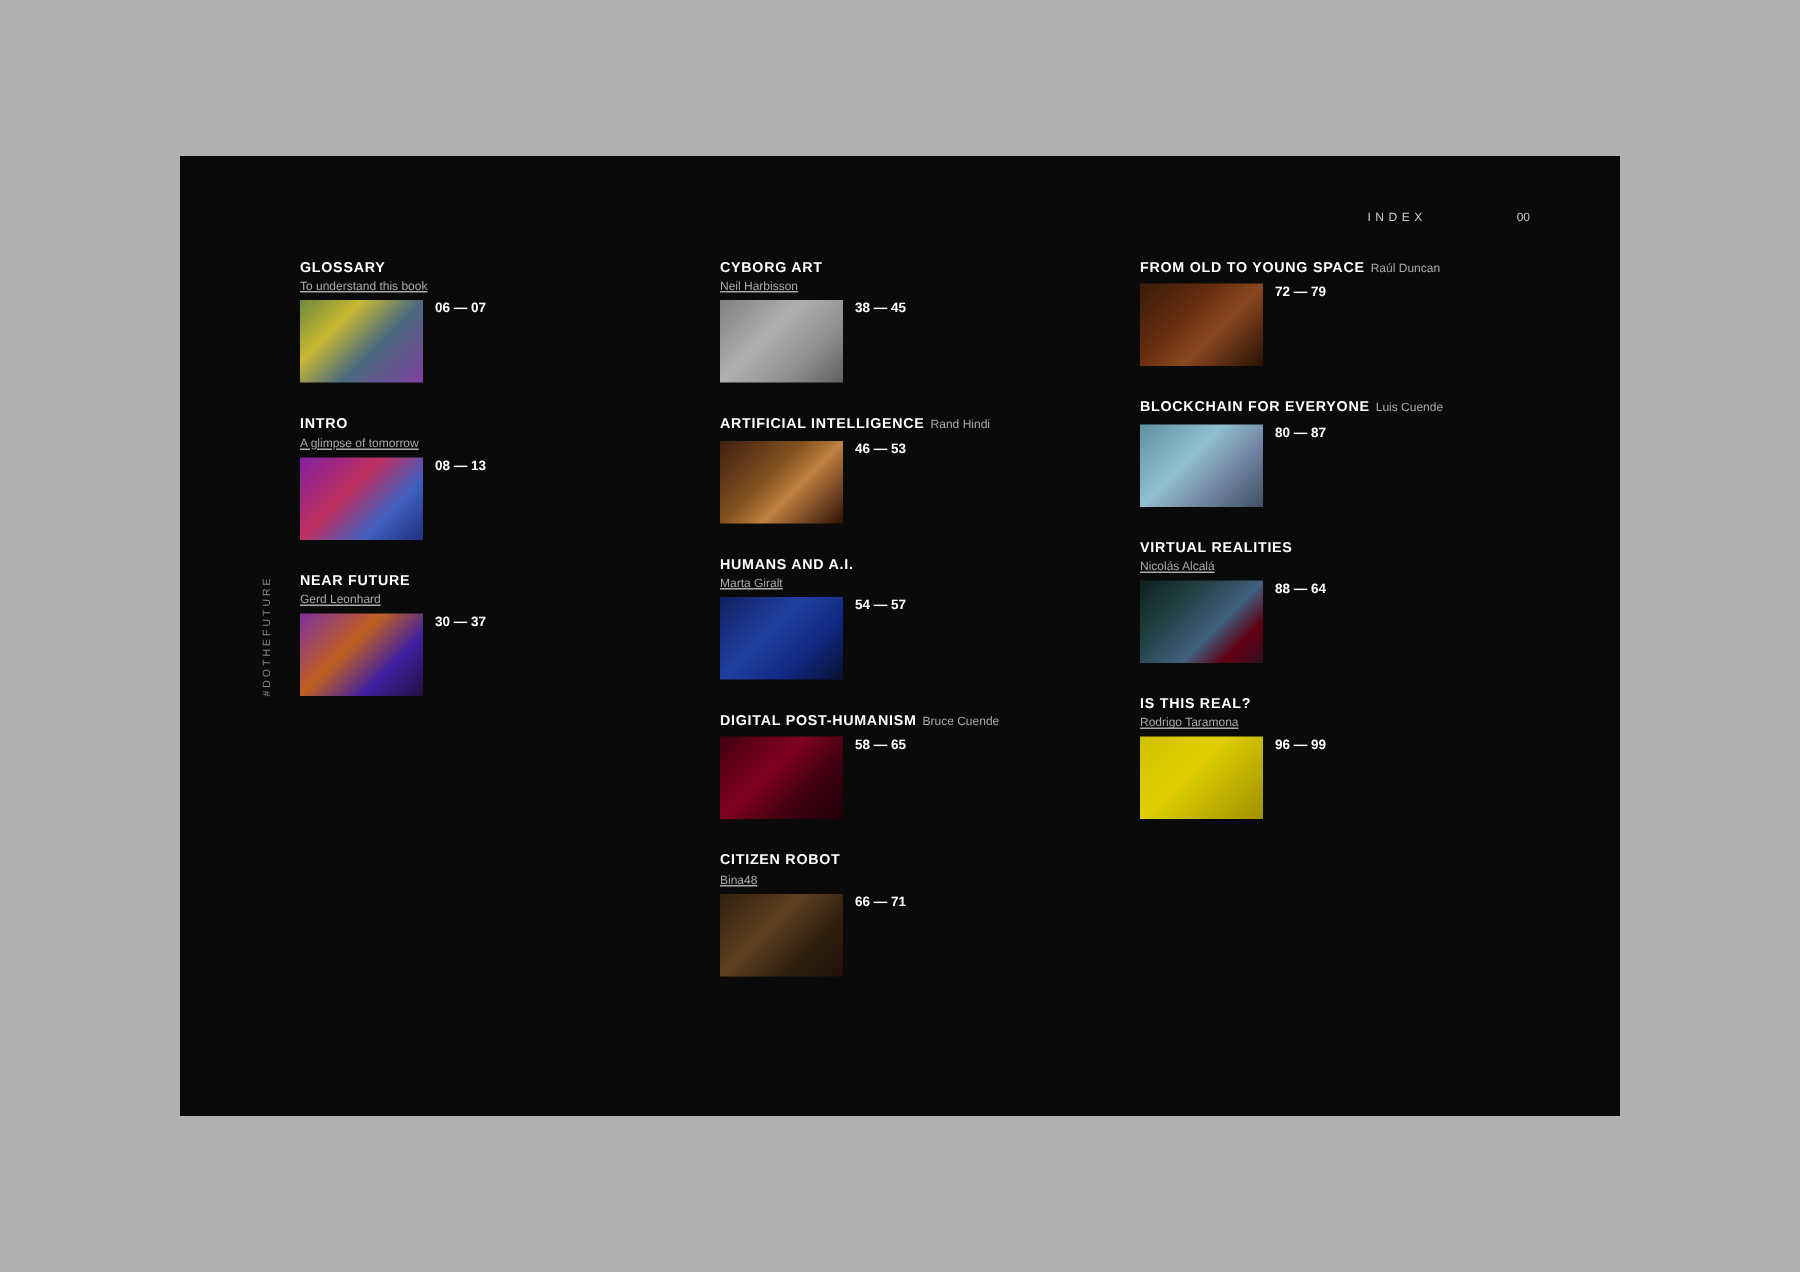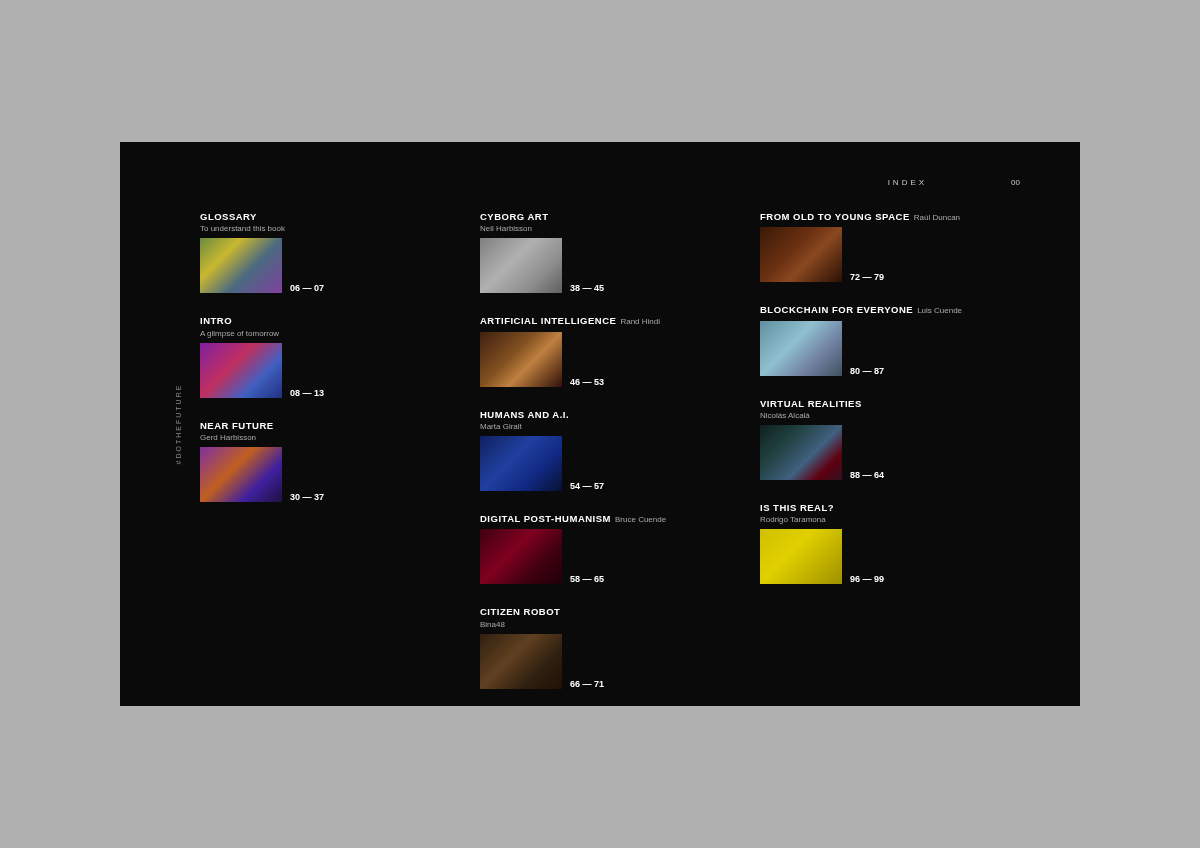--- a/index.html
+++ b/index.html
@@ -7,21 +7,21 @@
       width: 1200px;
       height: 848px;
       background: #b0b0b0;
       display: flex;
       align-items: center;
       justify-content: center;
       font-family: 'Arial', sans-serif;
     }
     .book-page {
       width: 960px;
-      height: 564px;
+      height: 640px;
       background: #0a0a0a;
       position: relative;
       padding: 36px 60px 36px 80px;
     }
     .vertical-text {
       position: absolute;
       left: 18px;
       top: 50%;
       transform: translateY(-50%) rotate(-90deg);
       color: #888;
@@ -38,21 +38,21 @@
     }
     .header-index {
       color: #ccc;
       font-size: 8px;
       letter-spacing: 3px;
       text-transform: uppercase;
     }
     .header-num {
       color: #ccc;
       font-size: 8px;
-      margin-left: 84px;
+      margin-left: 60px;
     }
     .content-grid {
       display: grid;
       grid-template-columns: 1fr 1fr 1fr;
       gap: 16px;
       column-gap: 20px;
     }
     .entry {
       margin-bottom: 22px;
     }
@@ -62,32 +62,33 @@
       font-weight: 700;
       text-transform: uppercase;
       letter-spacing: 0.5px;
       line-height: 1.3;
     }
     .entry-author {
       color: #aaa;
       font-size: 8px;
       margin-top: 1px;
       margin-bottom: 5px;
+      text-decoration: underline;
     }
     .entry-inline-author {
       color: #aaa;
       font-size: 8px;
       font-weight: 400;
       text-transform: none;
       letter-spacing: 0;
       margin-left: 4px;
     }
     .entry-image-row {
       display: flex;
-      align-items: flex-end;
+      align-items: flex-start;
       gap: 8px;
       margin-top: 4px;
     }
     .entry-image {
       width: 82px;
       height: 55px;
       flex-shrink: 0;
     }
     .entry-pages {
       color: #fff;
@@ -171,21 +172,21 @@
         <div class="entry-image-row">
           <div class="entry-image img-intro"></div>
           <span class="entry-pages">08 — 13</span>
         </div>
       </div>
 
 
 
       <div class="entry">
         <div class="entry-title">NEAR FUTURE</div>
-        <div class="entry-author">Gerd Harbisson</div>
+        <div class="entry-author">Gerd Leonhard</div>
         <div class="entry-image-row">
           <div class="entry-image img-near-future"></div>
           <span class="entry-pages">30 — 37</span>
         </div>
       </div>
 
     </div>
 
     <div>
 

